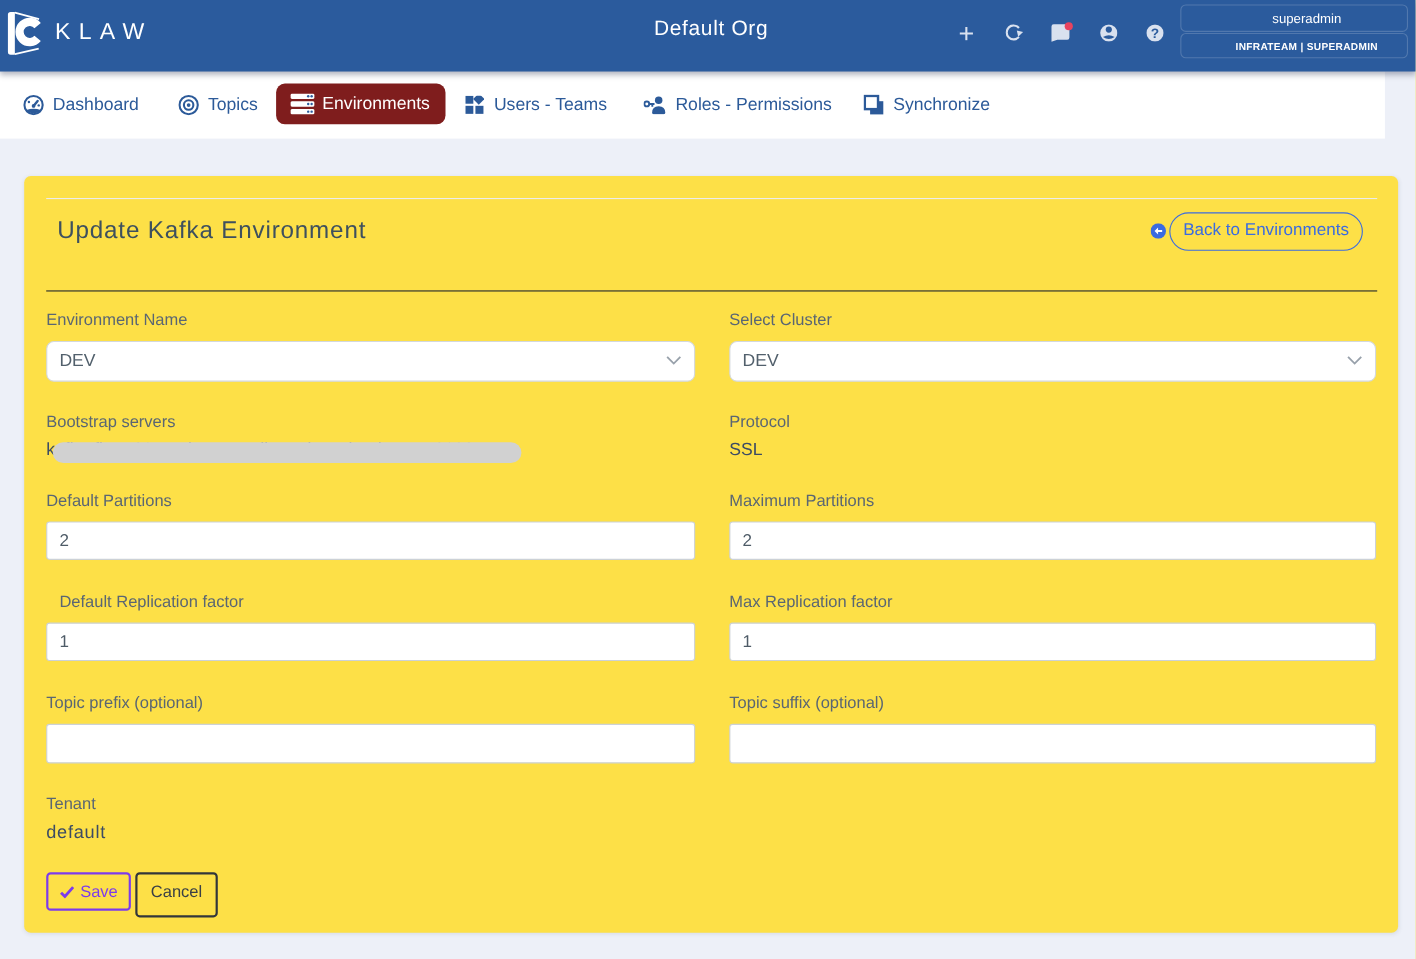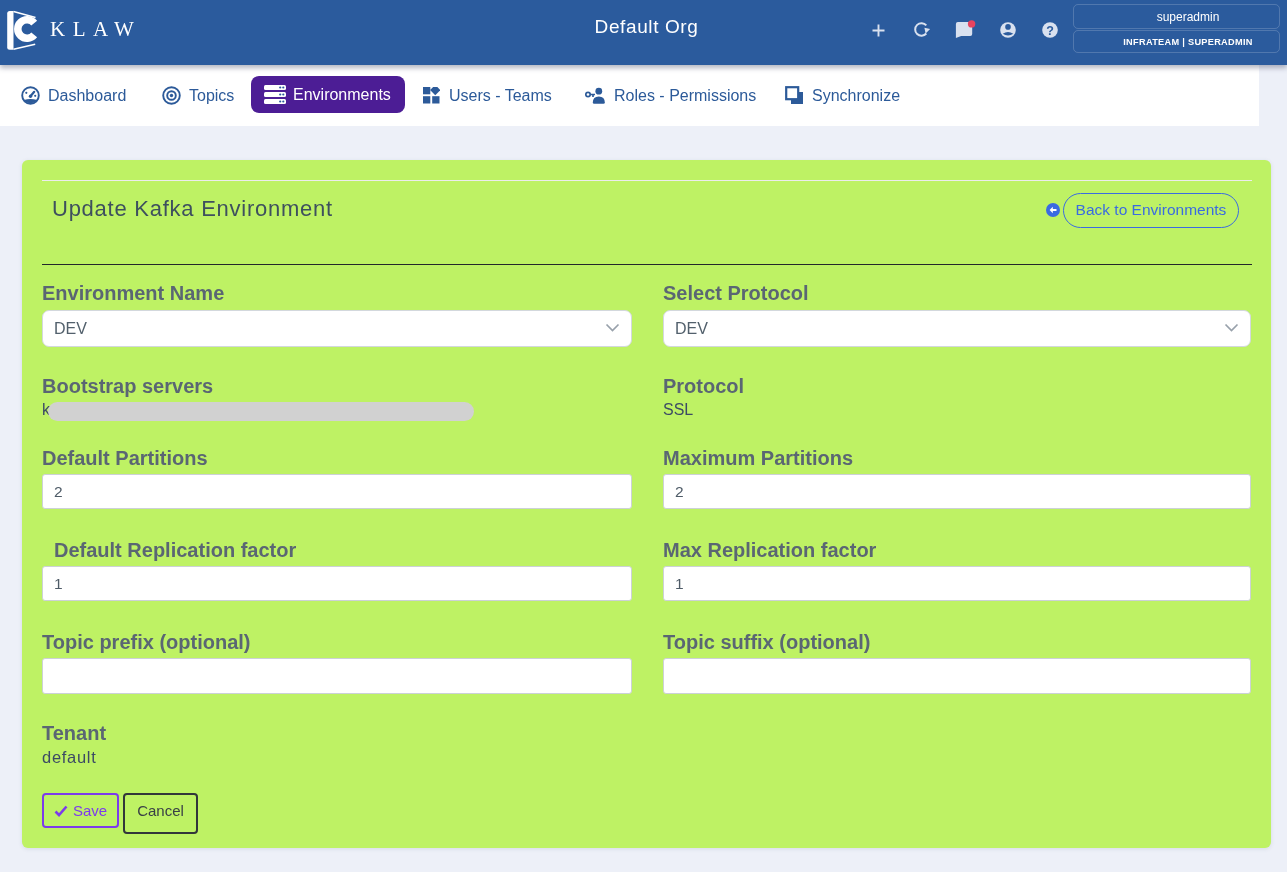--- a/index.html
+++ b/index.html
@@ -2,42 +2,42 @@
 <html><head>
 <meta charset="utf-8">
 <style>
 * { margin:0; padding:0; box-sizing:border-box; }
 html,body { width:1287px; height:872px; overflow:hidden; }
 body { font-family:"Liberation Sans", sans-serif; background:#edf0f8; position:relative; }
 .abs { position:absolute; }
 
 
 #hdr { position:absolute; left:0; top:0; width:1287px; height:65px; background:#2b5b9d; box-shadow:0 3px 5px rgba(40,50,80,.35); z-index:5; }
-#klawtxt { position:absolute; left:50px; top:17px; color:#fff; font-size:21px; letter-spacing:7.5px; font-weight:400;font-family:Liberation Serif, serif; }
+#klawtxt { position:absolute; left:50px; top:17px; color:#fff; font-size:21px; letter-spacing:7.5px; font-weight:400; }
 #orgtitle { position:absolute; left:3px; top:16px; width:1287px; text-align:center; color:#fff; font-size:19px; font-weight:500; letter-spacing:.6px; }
 #ubox { position:absolute; left:1073px; top:4px; width:207px; }
 .urow { border:1px solid rgba(255,255,255,.18); border-radius:5px; color:#fff; text-align:center;padding-left:30px; }
 .urow1 { height:25px; line-height:25px; font-size:12px; font-weight:500; padding-right:7px; }
 .urow2 { height:23px; line-height:23px; font-size:9.2px; font-weight:700; margin-top:1px; padding-right:7px; letter-spacing:.3px; }
 
 
 #nav { position:absolute; left:0; top:65px; width:1259px; height:61px; background:#fff; }
 .nitem { position:absolute; top:0; height:61px; display:flex; align-items:center; color:#2c5a99; font-size:16px; }
 .nitem svg { margin-right:8px; }
-#envpill { position:absolute; left:251px; top:11px; width:154px; height:37px; background:#4c1d95; border-radius:8px; color:#fff; font-size:16px; display:flex; align-items:center; }
-
-
-#card { position:absolute; left:22px; top:160px; width:1249px; height:688px; background:#bef264; border-radius:6px; box-shadow:0 1px 4px rgba(60,75,100,.12); }
+#envpill { position:absolute; left:251px; top:11px; width:154px; height:37px; background:#7f1d1d; border-radius:8px; color:#fff; font-size:16px; display:flex; align-items:center; }
+
+
+#card { position:absolute; left:22px; top:160px; width:1249px; height:688px; background:#fde047; border-radius:6px; box-shadow:0 1px 4px rgba(60,75,100,.12); }
 #hairline { position:absolute; left:20px; top:20px; width:1210px; height:1px; background:#ececec; }
 #title { position:absolute; left:30px; top:36px; font-size:22px; color:#3e505e; font-weight:500; letter-spacing:.75px; }
 #backbtn { position:absolute; left:1041px; top:33px; width:176px; height:35px; border:1.5px solid #3a6be1; border-radius:17.5px; color:#3a6be1; font-size:15.5px; text-align:center; line-height:32px; }
 #backarrow { position:absolute; left:1024px; top:43px; }
 #hr2 { position:absolute; left:20px; top:104px; width:1210px; height:1.3px; background:#23272b; }
 
-.lbl { position:absolute; font-size:20px; color:#5a6673;font-weight:bold; }
+.lbl { position:absolute; font-size:15px; color:#5a6673; }
 .ctl { position:absolute; background:#fff; }
 .sel { width:590px; height:37px; border:1px solid #d3d8dd; border-radius:7px; font-size:16px; color:#52606c; line-height:35px; padding-left:11px; }
 .inp { width:590px; height:35px; border:1px solid #ccd1d6; border-radius:3px; font-size:15.5px; color:#4e5b67; line-height:33px; padding-left:11px; }
 .chev { position:absolute; top:14px; }
 .val { position:absolute; font-size:16px; color:#3c4b64; }
 
 #greybar { position:absolute; left:26px; top:242px; width:426px; height:19px; background:#d1d1d1; border-radius:9.5px; }
 
 #savebtn { position:absolute; left:20px; top:633px; width:77px; height:35px; border:2px solid #7c3bec; border-radius:4px; color:#7c3bec; font-size:15px; display:flex; align-items:center; justify-content:center; }
 #cancelbtn { position:absolute; left:101px; top:633px; width:75px; height:41px; border:2px solid #32363a; border-radius:4px; color:#3a4046; font-size:15px; text-align:center; line-height:31px; }
@@ -159,21 +159,21 @@
     <path d="M5.5 7 H10.5" stroke="#fff" stroke-width="2"></path>
   </svg>
   <div id="backbtn">Back to Environments</div>
   <div id="hr2"></div>
 
   <div class="lbl" style="left:20px; top:122px">Environment Name</div>
   <div class="ctl sel" style="left:20px; top:150px">DEV</div>
   <svg class="chev" style="left:583px; top:163px" width="15" height="10" viewBox="0 0 15 10">
       <path d="M1.5 1.5 L7.5 7.5 L13.5 1.5" fill="none" stroke="#98a1ab" stroke-width="1.7"></path>
     </svg>
-  <div class="lbl" style="left:641px; top:122px">Select Protocol</div>
+  <div class="lbl" style="left:641px; top:122px">Select Cluster</div>
   <div class="ctl sel" style="left:641px; top:150px; width:588px">DEV</div>
   <svg class="chev" style="left:1202px; top:163px" width="15" height="10" viewBox="0 0 15 10">
       <path d="M1.5 1.5 L7.5 7.5 L13.5 1.5" fill="none" stroke="#98a1ab" stroke-width="1.7"></path>
     </svg>
 
   <div class="lbl" style="left:20px; top:215px">Bootstrap servers</div>
   <div class="val" style="left:20px; top:241px">kafka-fke-13017-aiven-sandbox.aivencloud.com:13092</div>
   <div id="greybar"></div>
   <div class="lbl" style="left:641px; top:215px">Protocol</div>
   <div class="val" style="left:641px; top:241px">SSL</div>

